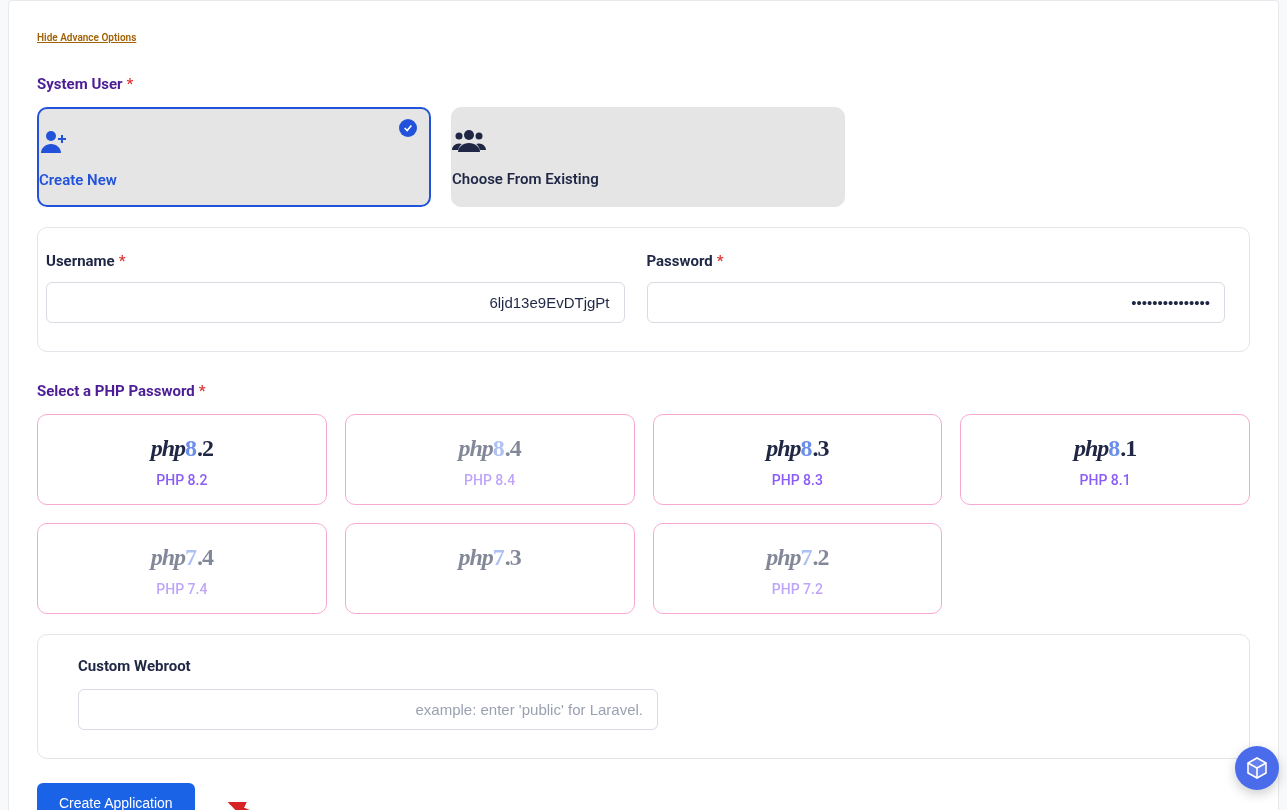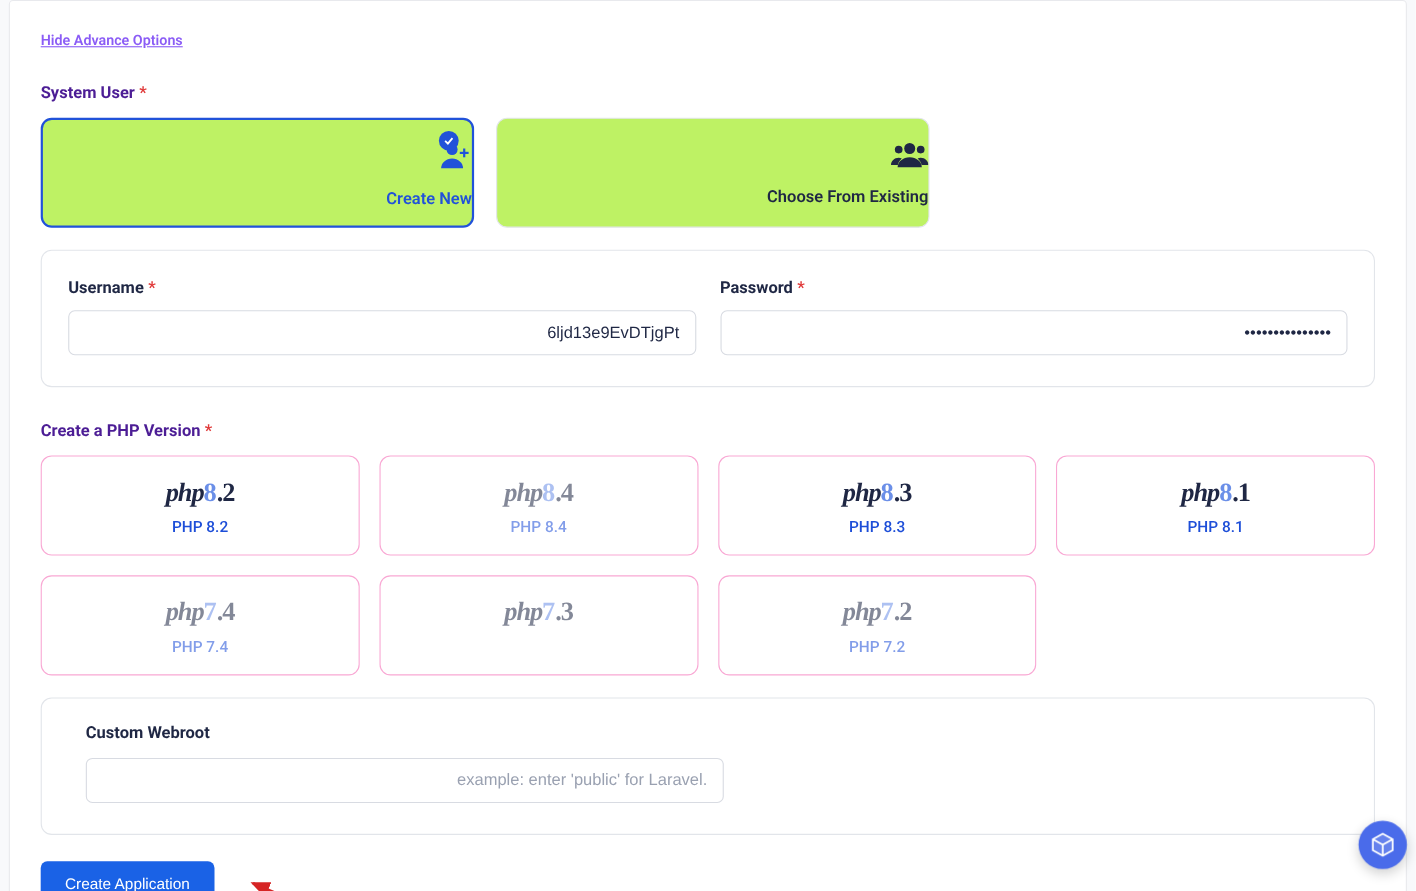--- a/index.html
+++ b/index.html
@@ -11,63 +11,63 @@
 }
 .container {
   background: #fff;
   border: 1px solid #e8e9ed;
   border-radius: 4px;
   margin: 0 8px 30px 8px;
   padding: 25px 28px 28px 28px;
   position: relative;
 }
 .link-toggle {
-  color: #8b5cf6;
+  color: #a16207;
   text-decoration: underline;
   font-weight: 600;
-  font-size: 13px;
+  font-size: 10px;
   cursor: pointer;
 }
 .section-label {
   font-weight: 700;
   font-size: 15px;
   color: #4c1d95;
   margin-top: 30px;
   margin-bottom: 14px;
 }
 .required::after { content: "*"; color: #e03a3a; margin-left: 4px; font-weight: 700; }
 .row-cards { display: flex; gap: 20px; }
 .option-card {
   flex: 0 0 394px;
   border: 1px solid #e2e5ea;
   border-radius: 10px;
   padding: 20px 0 16px 0;
-  text-align: right;
+  text-align: left;
   cursor: pointer;
   position: relative;
-  background: #bef264;
+  background: #e5e5e5;
 }
 .option-card.selected { border: 2px solid #2152d9; }
 .option-card.selected .card-title { color: #2152d9; }
 .option-card .icon { display: block; margin: 0 auto 12px auto; }
 .card-title { font-weight: 600; font-size: 15px; color: #1f2744; }
 .check-badge {
   position: absolute;
   top: 10px; right: 12px;
   width: 18px; height: 18px;
   border-radius: 50%;
   background: #2152d9;
   display: flex; align-items: center; justify-content: center;
 }
 .check-badge svg { width: 10px; height: 10px; }
 
 .form-panel {
   border: 1px solid #e2e5ea;
   border-radius: 10px;
-  padding: 24px 24px 28px 24px;
+  padding: 24px 24px 28px 8px;
   margin-top: 20px;
   display: flex;
   gap: 22px;
   background: #fff;
 }
 .form-col { flex: 1; }
 .form-label { font-weight: 700; font-size: 15px; margin-bottom: 12px; display: block; }
 .text-input {
   width: 100%;
   border: 1px solid #d8dbe2;
@@ -100,21 +100,21 @@
 .php-logo {
   font-family: Georgia, 'Times New Roman', serif;
   font-style: italic;
   font-weight: 700;
   font-size: 24px;
   color: #1f2744;
   letter-spacing: -1px;
 }
 .php-logo .digit-blue { color: #6b8fe8; font-style: normal; font-weight: 700; }
 .php-logo .suffix { font-style: normal; font-weight: 800; margin-left: 1px; }
-.php-label { font-size: 14px; margin-top: 10px; color: #1d4ed8; font-weight: 500; }
+.php-label { font-size: 14px; margin-top: 10px; color: #8b5cf6; font-weight: 500; }
 
 .webroot-panel {
   border: 1px solid #e2e5ea;
   border-radius: 10px;
   padding: 22px 24px 28px 40px;
   margin-top: 20px;
   background: #fff;
 }
 .webroot-panel .form-label { font-weight: 700; font-size: 15px; margin-bottom: 14px; }
 .webroot-panel .text-input { max-width: 580px; }
@@ -196,21 +196,21 @@
     <div class="form-col">
       <label class="form-label required">Username</label>
       <input class="text-input" type="text" value="6ljd13e9EvDTjgPt" style="">
     </div>
     <div class="form-col">
       <label class="form-label required">Password</label>
       <input class="text-input" type="text" value="•••••••••••••••" style="">
     </div>
   </div>
 
-  <div class="section-label required">Create a PHP Version</div>
+  <div class="section-label required">Select a PHP Password</div>
 
   <div class="php-grid" id="php-grid">
       <div class="php-card">
         <div class="php-logo"><span>php</span><span class="digit-blue">8</span><span class="suffix">.2</span></div>
         <div class="php-label">PHP 8.2</div>
       </div>
       <div class="php-card dimmed">
         <div class="php-logo"><span>php</span><span class="digit-blue">8</span><span class="suffix">.4</span></div>
         <div class="php-label">PHP 8.4</div>
       </div>

